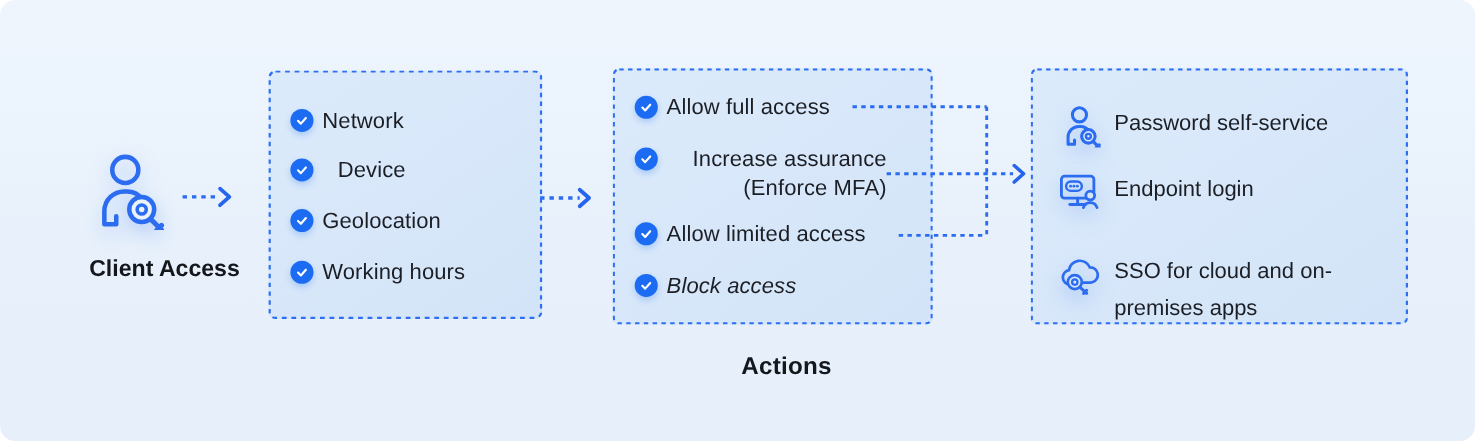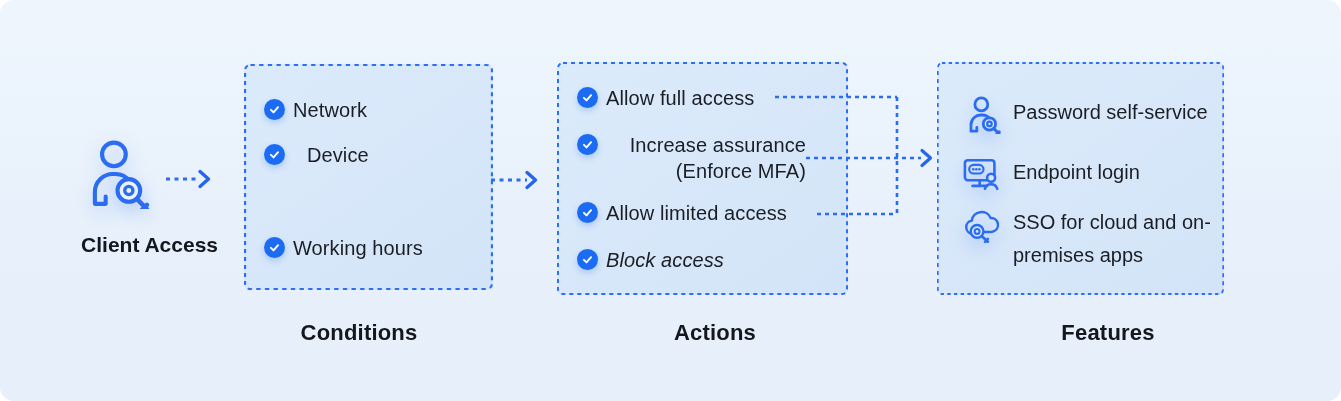--- a/index.html
+++ b/index.html
@@ -50,30 +50,37 @@
       <span class="item-text">Network</span>
     </div>
     <div class="row" style="left:20px;top:78px;gap:14px;">
       <span class="bullet">
           <svg width="13" height="13" viewBox="0 0 20 20" fill="none">
             <path d="M4.5,10.5 L8.5,14.5 L15.5,6.5" stroke="#ffffff" stroke-width="3" stroke-linecap="round" stroke-linejoin="round"></path>
           </svg>
         </span>
       <span class="item-text">Device</span>
     </div>
+    <div class="row" style="left:20px;top:124px;">
+      <span class="bullet">
+          <svg width="13" height="13" viewBox="0 0 20 20" fill="none">
+            <path d="M4.5,10.5 L8.5,14.5 L15.5,6.5" stroke="#ffffff" stroke-width="3" stroke-linecap="round" stroke-linejoin="round"></path>
+          </svg>
+        </span>
+      <span class="item-text">Geolocation</span>
+    </div>
     <div class="row" style="left:20px;top:171px;">
       <span class="bullet">
           <svg width="13" height="13" viewBox="0 0 20 20" fill="none">
             <path d="M4.5,10.5 L8.5,14.5 L15.5,6.5" stroke="#ffffff" stroke-width="3" stroke-linecap="round" stroke-linejoin="round"></path>
           </svg>
         </span>
       <span class="item-text">Working hours</span>
     </div>
   </div>
-  <div class="group-label" style="left:249px;top:320px;">Conditions</div>
 
   <svg class="conn" style="left:486px;top:168px;" width="60" height="24" viewBox="0 0 60 24">
     <path d="M5,12 H41" stroke="#2b6cf0" stroke-width="3" stroke-dasharray="4 4.5"></path>
     <path d="M41,4.5 L49.5,12 L41,19.5" stroke="#2464ee" stroke-width="3.4" fill="none" stroke-linecap="round" stroke-linejoin="round"></path>
   </svg>
 
   <div class="panel" style="left:557px;top:62px;width:291px;height:233px;text-align:right;">
     <svg class="panel-border" viewBox="0 0 291 233" preserveAspectRatio="none">
         <rect x="1" y="1" width="289" height="231" rx="5" fill="none" stroke="#2e6ff2" stroke-width="2" stroke-dasharray="4 4"></rect>
       </svg>
@@ -113,21 +120,21 @@
   <div class="group-label" style="left:605px;top:320px;">Actions</div>
 
   <svg class="conn" style="left:760px;top:85px;" width="180" height="140" viewBox="0 0 180 140">
     <path d="M15,12 H137" stroke="#2b6cf0" stroke-width="2.6" stroke-dasharray="4 4" fill="none"></path>
     <path d="M57,129 H137" stroke="#2b6cf0" stroke-width="2.6" stroke-dasharray="4 4" fill="none"></path>
     <path d="M137,12 V129" stroke="#2b6cf0" stroke-width="2.6" stroke-dasharray="4 4" fill="none"></path>
     <path d="M46,73 H161" stroke="#2b6cf0" stroke-width="2.6" stroke-dasharray="4 4" fill="none"></path>
     <path d="M162,65.5 L170.5,73 L162,80.5" stroke="#2464ee" stroke-width="3.2" fill="none" stroke-linecap="round" stroke-linejoin="round"></path>
   </svg>
 
-  <div class="panel" style="left:937px;top:62px;width:287px;height:233px;">
+  <div class="panel" style="left:937px;top:62px;width:343px;height:233px;">
     <svg class="panel-border" viewBox="0 0 343 233" preserveAspectRatio="none">
         <rect x="1" y="1" width="341" height="231" rx="5" fill="none" stroke="#2e6ff2" stroke-width="2" stroke-dasharray="4 4"></rect>
       </svg>
 
     <div class="row" style="left:26px;top:34px;">
       <span class="feat-icon icon-glow">
         <svg width="36" height="38" viewBox="0 0 64 68" fill="none">
           <circle cx="29" cy="15" r="11.5" stroke="#2b6cf0" stroke-width="5"></circle>
           <path d="M44,41 C41,36.5 36,34 30.5,34 h-2.5 c-9,0 -17.5,7 -17.5,17.5 V63 h10.5 v-7" stroke="#2b6cf0" stroke-width="5" stroke-linecap="round" stroke-linejoin="round"></path>
           <circle cx="43.5" cy="50" r="11" stroke="#2b6cf0" stroke-width="5" fill="#d7e7fa"></circle>
@@ -147,26 +154,25 @@
           <circle cx="14" cy="13" r="1.35" fill="#2b6cf0"></circle>
           <circle cx="17.2" cy="13" r="1.35" fill="#2b6cf0"></circle>
           <path d="M17.5,24.5 v4.5 M10,30.5 h15" stroke="#2b6cf0" stroke-width="2.7" stroke-linecap="round"></path>
           <circle cx="29.5" cy="22" r="4.2" stroke="#2b6cf0" stroke-width="2.7" fill="#d7e7fa"></circle>
           <path d="M23,33.5 a6.8,6.8 0 0 1 13,0" stroke="#2b6cf0" stroke-width="2.7" stroke-linecap="round" fill="none"></path>
         </svg>
       </span>
       <span class="feat-text">Endpoint login</span>
     </div>
 
-    <div class="row" style="left:26px;top:144px;">
+    <div class="row" style="left:26px;top:169px;">
       <span class="feat-icon icon-glow">
         <svg width="40" height="40" viewBox="0 0 44 40" fill="none">
           <path d="M12,28.5 h-1.5 a7.3,7.3 0 0 1 -0.8,-14.5 a10.8,10.3 0 0 1 20.8,-2.8 a7.6,7.6 0 0 1 2.5,14.9 q-1,0.4 -2.5,0.4 h-8" stroke="#2b6cf0" stroke-width="2.7" stroke-linecap="round" fill="none"></path>
           <circle cx="15.5" cy="26" r="7" stroke="#2b6cf0" stroke-width="2.7" fill="#d7e7fa"></circle>
           <circle cx="15.5" cy="26" r="2.7" stroke="#2b6cf0" stroke-width="2.3"></circle>
           <path d="M20.8,31.2 l6.6,6 M24.3,37.3 l3,-3" stroke="#2b6cf0" stroke-width="3" stroke-linecap="round"></path>
         </svg>
       </span>
       <span class="feat-text">SSO for cloud and on-premises apps</span>
     </div>
   </div>
-  <div class="group-label" style="left:998px;top:320px;">Features</div>
 </div>
 
 </body></html>

